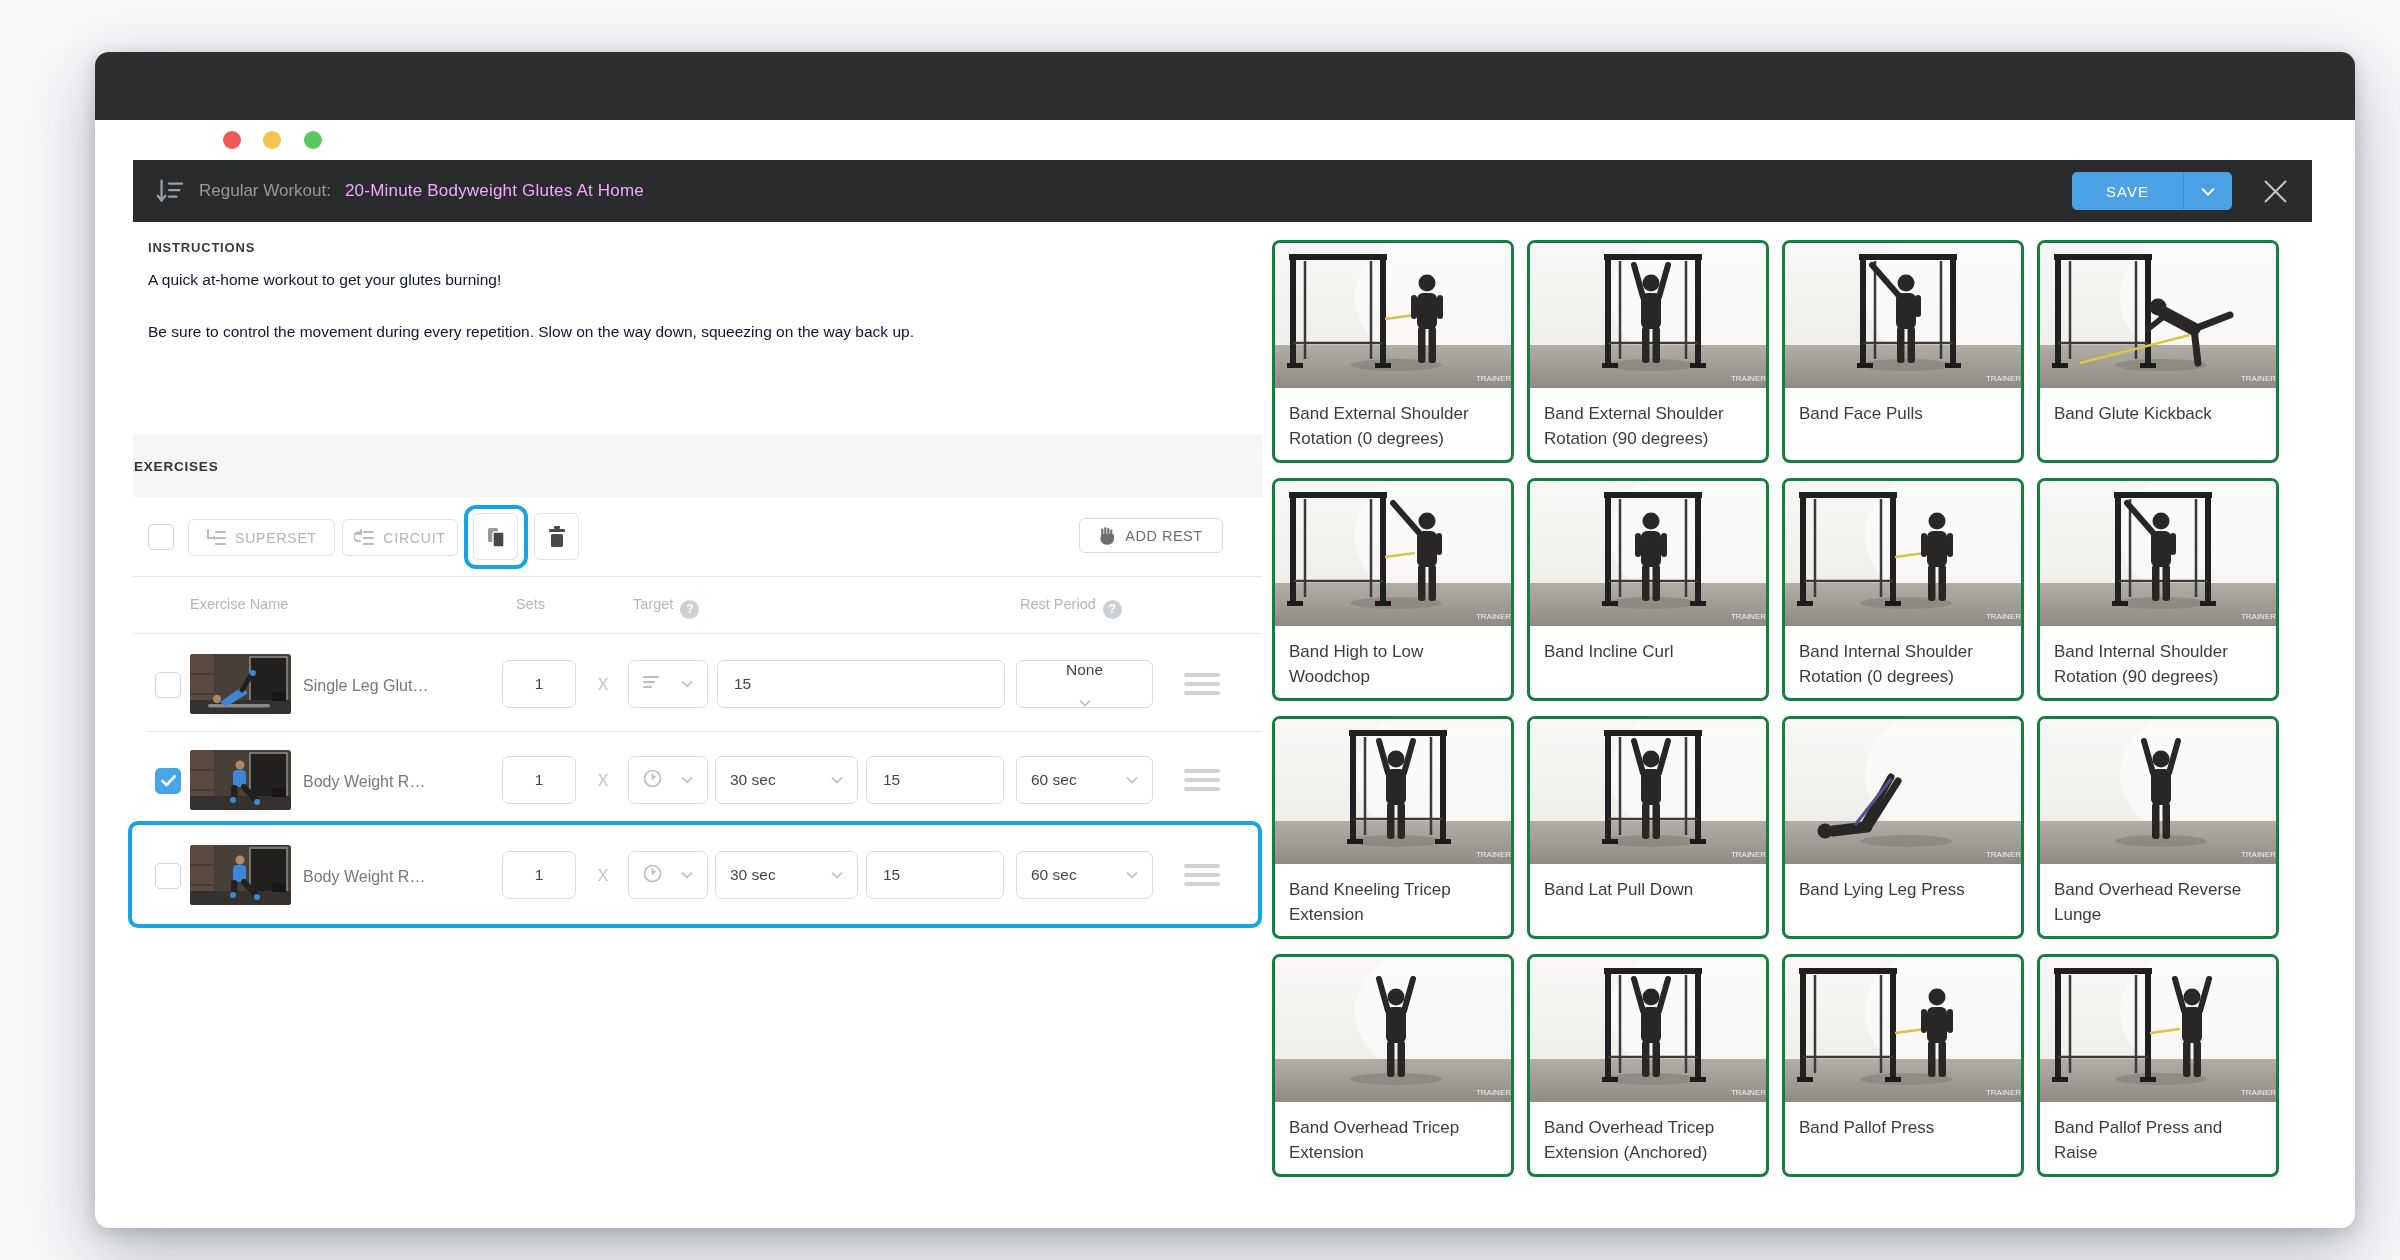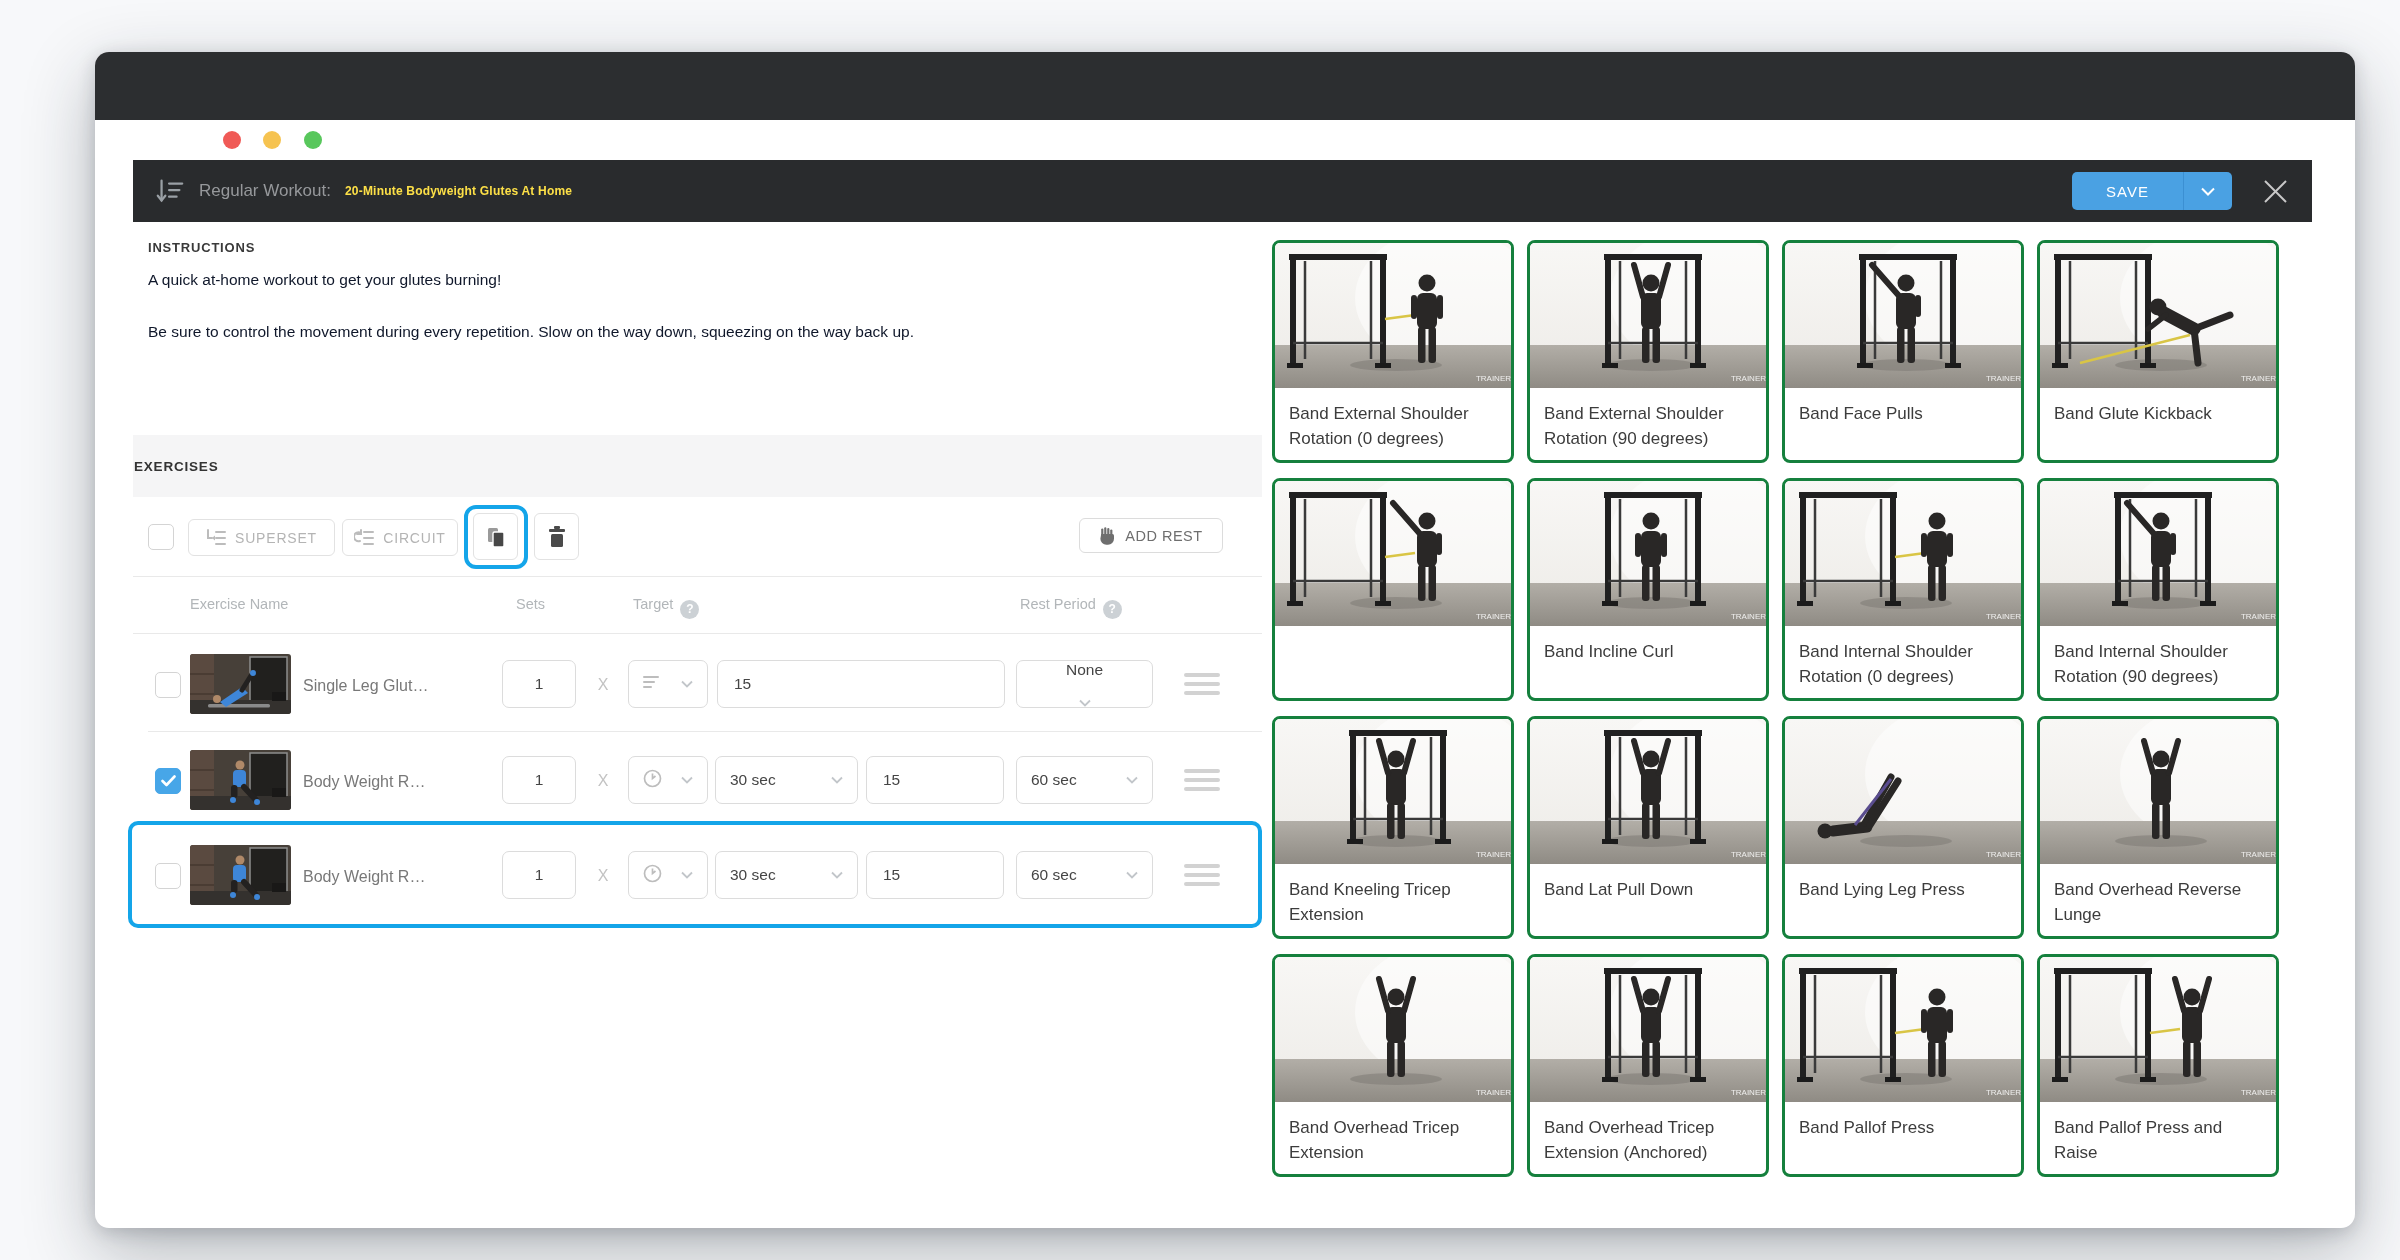--- a/index.html
+++ b/index.html
@@ -4,21 +4,21 @@
 <style>
   html,body{margin:0;padding:0;background:#f7f8fa;font-family:"Liberation Sans",sans-serif;}
   .stage{position:relative;width:2400px;height:1260px;overflow:hidden;background:#f7f8fa;}
   .window{position:absolute;left:95px;top:52px;width:2260px;height:1176px;background:#fff;border-radius:14px;
           box-shadow:0 24px 70px rgba(25,35,45,.30),0 4px 18px rgba(25,35,45,.18);}
   .titlebar{position:absolute;left:0;top:0;width:100%;height:68px;background:#2c2e30;border-radius:14px 14px 0 0;}
   .dot{position:absolute;top:79px;width:18px;height:18px;border-radius:50%;}
   
   .workbar{position:absolute;left:133px;top:160px;width:2179px;height:62px;background:#292b2d;display:flex;align-items:center;padding:0 22px;box-sizing:border-box;}
   .wb-label{color:#96989b;font-size:17px;margin:0 6px 0 14px;}
-  .wb-title{color:#fde047;font-size:12px;font-weight:700;margin-left:8px;letter-spacing:.2px;}
+  .wb-title{color:#f0abfc;font-size:17px;font-weight:400;margin-left:8px;letter-spacing:.2px;}
   .wb-right{margin-left:auto;display:flex;align-items:center;gap:28px;}
   .save-btn{display:flex;height:38px;border-radius:5px;overflow:hidden;cursor:pointer;}
   .save-main{width:111px;background:#4aa1e3;color:#fff;font-size:15px;letter-spacing:1px;display:flex;align-items:center;justify-content:center;}
   .save-caret{width:48px;background:#4aa1e3;border-left:1px solid #3b8fd2;display:flex;align-items:center;justify-content:center;}
   .close-x{width:30px;height:30px;display:flex;align-items:center;justify-content:center;cursor:pointer;}
   
   .ins{position:absolute;left:148px;top:240px;width:1105px;}
   .ins-label{font-size:13px;font-weight:700;letter-spacing:.8px;color:#3a3a3a;margin-bottom:13px;}
   .ins p{margin:0 0 28px 0;font-size:15.5px;line-height:1.55;color:#0f172a;}
   
@@ -504,20 +504,21 @@
             <circle cx="152" cy="40" r="8.5" fill="#292726"></circle>
     <rect x="142" y="50" width="20" height="36" rx="6" fill="#292726"></rect>
     <rect x="143" y="84" width="7.5" height="36" rx="3" fill="#292726"></rect>
     <rect x="153.5" y="84" width="7.5" height="36" rx="3" fill="#292726"></rect>
             <line x1="146" y1="54" x2="118" y2="22" stroke="#292726" stroke-width="6" stroke-linecap="round"></line>
             <rect x="161" y="52" width="6" height="22" rx="3" fill="#292726"></rect>
     <g opacity="0.85">
               <text x="236" y="138" text-anchor="end" font-family="Liberation Sans,sans-serif" font-size="8" fill="#ffffff">TRAINER</text>
             </g>
   </svg></div>
+    <div class="card-title">Band High to Low Woodchop</div>
   </div>
       <div class="card" style="left: 1527px; top: 478px;">
     <div class="card-img"><svg width="242" height="145" viewBox="0 0 242 145" xmlns="http://www.w3.org/2000/svg">
     <defs>
               <linearGradient id="wg" x1="0" y1="0" x2="0" y2="1">
                 <stop offset="0" stop-color="#f8f7f5"></stop>
                 <stop offset="1" stop-color="#edebe7"></stop>
               </linearGradient>
     <linearGradient id="fg" x1="0" y1="0" x2="0" y2="1">
                 <stop offset="0" stop-color="#b2aea7"></stop>

